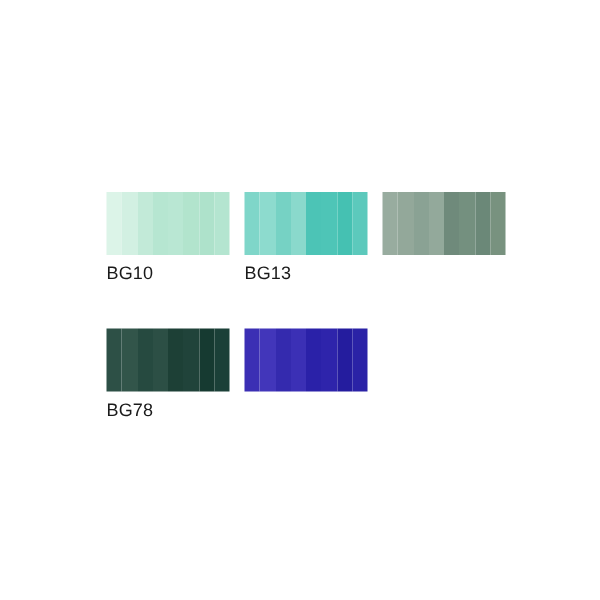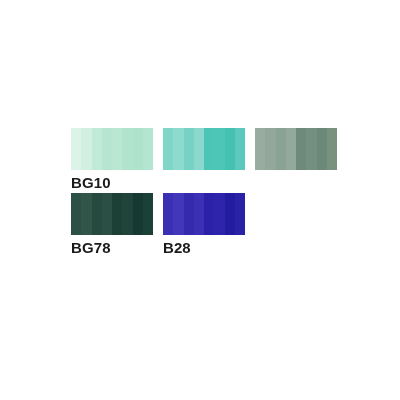--- a/index.html
+++ b/index.html
@@ -18,39 +18,39 @@
     position: absolute;
     left: 71px;
     top: 128px;
     width: 268px;
   }
   .swatch-row {
     display: flex;
     gap: 10px;
   }
   .swatch-row + .swatch-row {
-    margin-top: 4px;
+    margin-top: 30px;
   }
   .swatch-cell {
     width: 82px;
   }
   .swatch-chip {
     width: 82px;
     height: 42px;
     display: flex;
     box-sizing: border-box;
   }
   .swatch-band {
     flex: 1 1 0;
     height: 100%;
   }
   .swatch-label {
     margin-top: 6px;
-    font-size: 15px;
-    font-weight: bold;
+    font-size: 12px;
+    font-weight: normal;
     color: #1a1a1a;
     letter-spacing: 0.1px;
     line-height: 13px;
     white-space: nowrap;
   }
 </style>
 </head>
 <body>
 
 <div id="swatch-chart">
@@ -72,20 +72,21 @@
         <div class="swatch-chip">
           <div class="swatch-band" title="#7fd6c9" style="background: rgb(127, 214, 201);"></div>
           <div class="swatch-band" title="#8ddbce" style="background: rgb(141, 219, 206);"></div>
           <div class="swatch-band" title="#76d2c4" style="background: rgb(118, 210, 196);"></div>
           <div class="swatch-band" title="#8ad9cc" style="background: rgb(138, 217, 204);"></div>
           <div class="swatch-band" title="#4cc4b6" style="background: rgb(76, 196, 182);"></div>
           <div class="swatch-band" title="#4ec5b7" style="background: rgb(78, 197, 183);"></div>
           <div class="swatch-band" title="#45c1b2" style="background: rgb(69, 193, 178);"></div>
           <div class="swatch-band" title="#5cc9bc" style="background: rgb(92, 201, 188);"></div>
         </div>
+        <div class="swatch-label">BG13</div>
       </div>
       <div class="swatch-cell">
         <div class="swatch-chip">
           <div class="swatch-band" title="#98ac9f" style="background: rgb(152, 172, 159);"></div>
           <div class="swatch-band" title="#93a89a" style="background: rgb(147, 168, 154);"></div>
           <div class="swatch-band" title="#8aa294" style="background: rgb(138, 162, 148);"></div>
           <div class="swatch-band" title="#93a99b" style="background: rgb(147, 169, 155);"></div>
           <div class="swatch-band" title="#6f8a7b" style="background: rgb(111, 138, 123);"></div>
           <div class="swatch-band" title="#74907f" style="background: rgb(116, 144, 127);"></div>
           <div class="swatch-band" title="#6b8878" style="background: rgb(107, 136, 120);"></div>
@@ -111,16 +112,15 @@
         <div class="swatch-chip">
           <div class="swatch-band" title="#3b2fb4" style="background: rgb(59, 47, 180);"></div>
           <div class="swatch-band" title="#4236ba" style="background: rgb(66, 54, 186);"></div>
           <div class="swatch-band" title="#342aae" style="background: rgb(52, 42, 174);"></div>
           <div class="swatch-band" title="#3b30b5" style="background: rgb(59, 48, 181);"></div>
           <div class="swatch-band" title="#2a21a8" style="background: rgb(42, 33, 168);"></div>
           <div class="swatch-band" title="#2e24ab" style="background: rgb(46, 36, 171);"></div>
           <div class="swatch-band" title="#241c9e" style="background: rgb(36, 28, 158);"></div>
           <div class="swatch-band" title="#2a22a6" style="background: rgb(42, 34, 166);"></div>
         </div>
-        <div class="swatch-label">B28</div>
       </div>
     </div>
   </div>
 
 </body></html>

